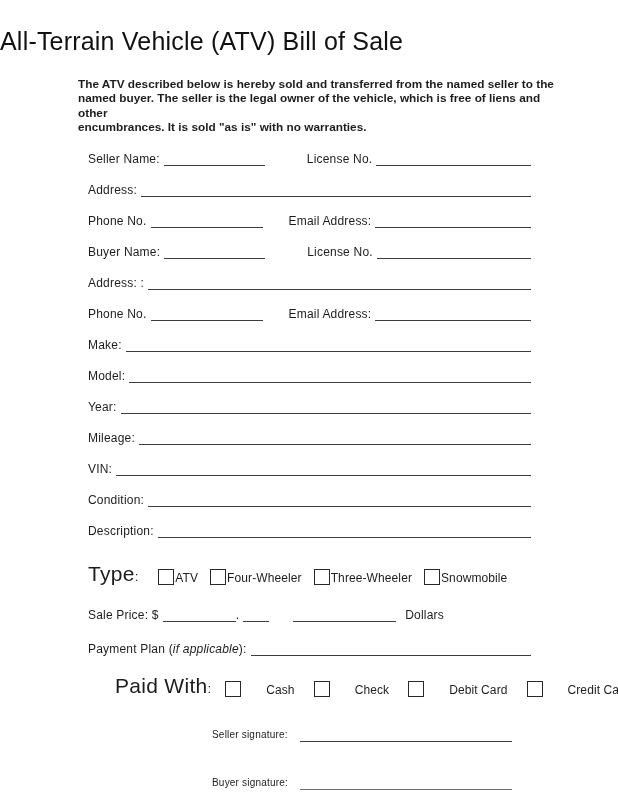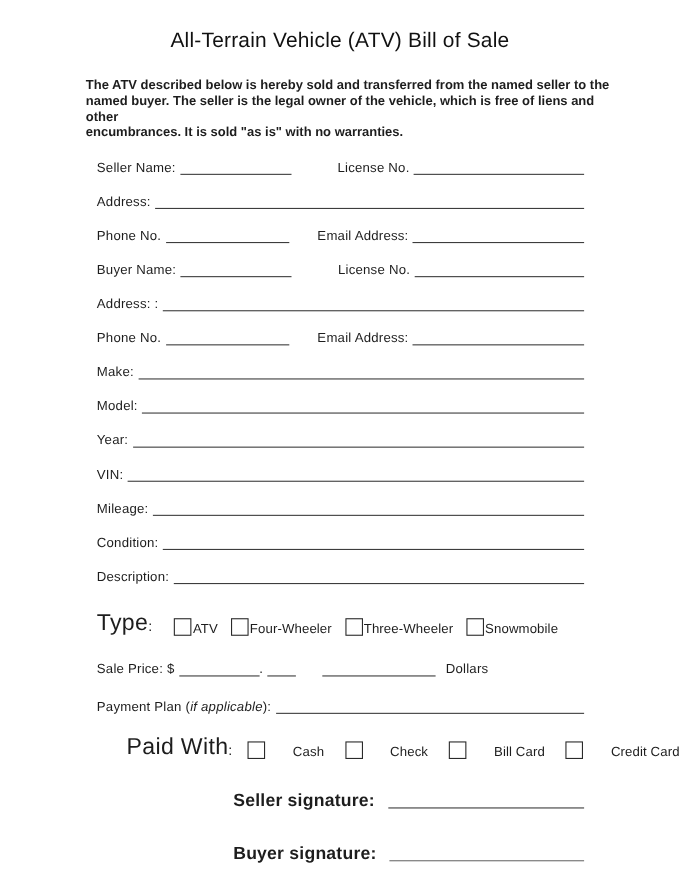--- a/index.html
+++ b/index.html
@@ -7,22 +7,22 @@
     width: 618px; height: 800px;
     background: #ffffff;
     font-family: "Liberation Sans", sans-serif;
     color: #1d1d1d;
     overflow: hidden;
     position: relative;
   }
   .title {
     margin: 0;
     padding-top: 27px;
-    text-align: center;
-    font-size: 19px;
+    text-align: left;
+    font-size: 25px;
     font-weight: 400;
     letter-spacing: 0.2px;
     color: #111;
   }
   .intro {
     margin: 21px 0 0 78px;
     width: 480px;
     font-size: 11.8px;
     line-height: 14.4px;
     font-weight: bold;
@@ -82,25 +82,24 @@
   .b-price-cents { width: 26px; }
   .b-price-words { width: 103px; margin-left: 24px; }
   .unit { margin-left: 9px; }
 
   .pay-row { margin-top: 20px; }
   .italic { font-style: italic; }
 
   .sig-row {
     margin-left: 124px;
     display: flex;
-    align-items: flex-start;
+    align-items: center;
     height: 15px;
-    font-size: 16px;
+    font-size: 10px;
     white-space: nowrap;
-    font-weight: bold;
   }
   .sig-seller { margin-top: 30px; }
   .sig-buyer { margin-top: 33px; }
   .b-sig { width: 212px; margin-left: 12px; }
   .b-sig-buyer { border-bottom-color: #6e6e6e; }
 </style>
 </head>
 <body>
 
 <div class="page">
@@ -162,26 +161,26 @@
       <span class="lbl">Model:</span>
       <span class="blank grow"></span>
     </div>
 
     <div class="row">
       <span class="lbl">Year:</span>
       <span class="blank grow"></span>
     </div>
 
     <div class="row">
+      <span class="lbl">Mileage:</span>
+      <span class="blank grow"></span>
+    </div>
+
+    <div class="row">
       <span class="lbl">VIN:</span>
-      <span class="blank grow"></span>
-    </div>
-
-    <div class="row">
-      <span class="lbl">Mileage:</span>
       <span class="blank grow"></span>
     </div>
 
     <div class="row">
       <span class="lbl">Condition:</span>
       <span class="blank grow"></span>
     </div>
 
     <div class="row">
       <span class="lbl">Description:</span>
@@ -232,21 +231,21 @@
         <span class="opt">
           <span class="box"></span>
           <span class="optlbl">Cash</span>
         </span>
         <span class="opt">
           <span class="box"></span>
           <span class="optlbl">Check</span>
         </span>
         <span class="opt">
           <span class="box"></span>
-          <span class="optlbl">Bill Card</span>
+          <span class="optlbl">Debit Card</span>
         </span>
         <span class="opt">
           <span class="box"></span>
           <span class="optlbl">Credit Card</span>
         </span>
       </span>
     </div>
 
     <div class="sig-row sig-seller">
       <span class="lbl">Seller signature:</span>

